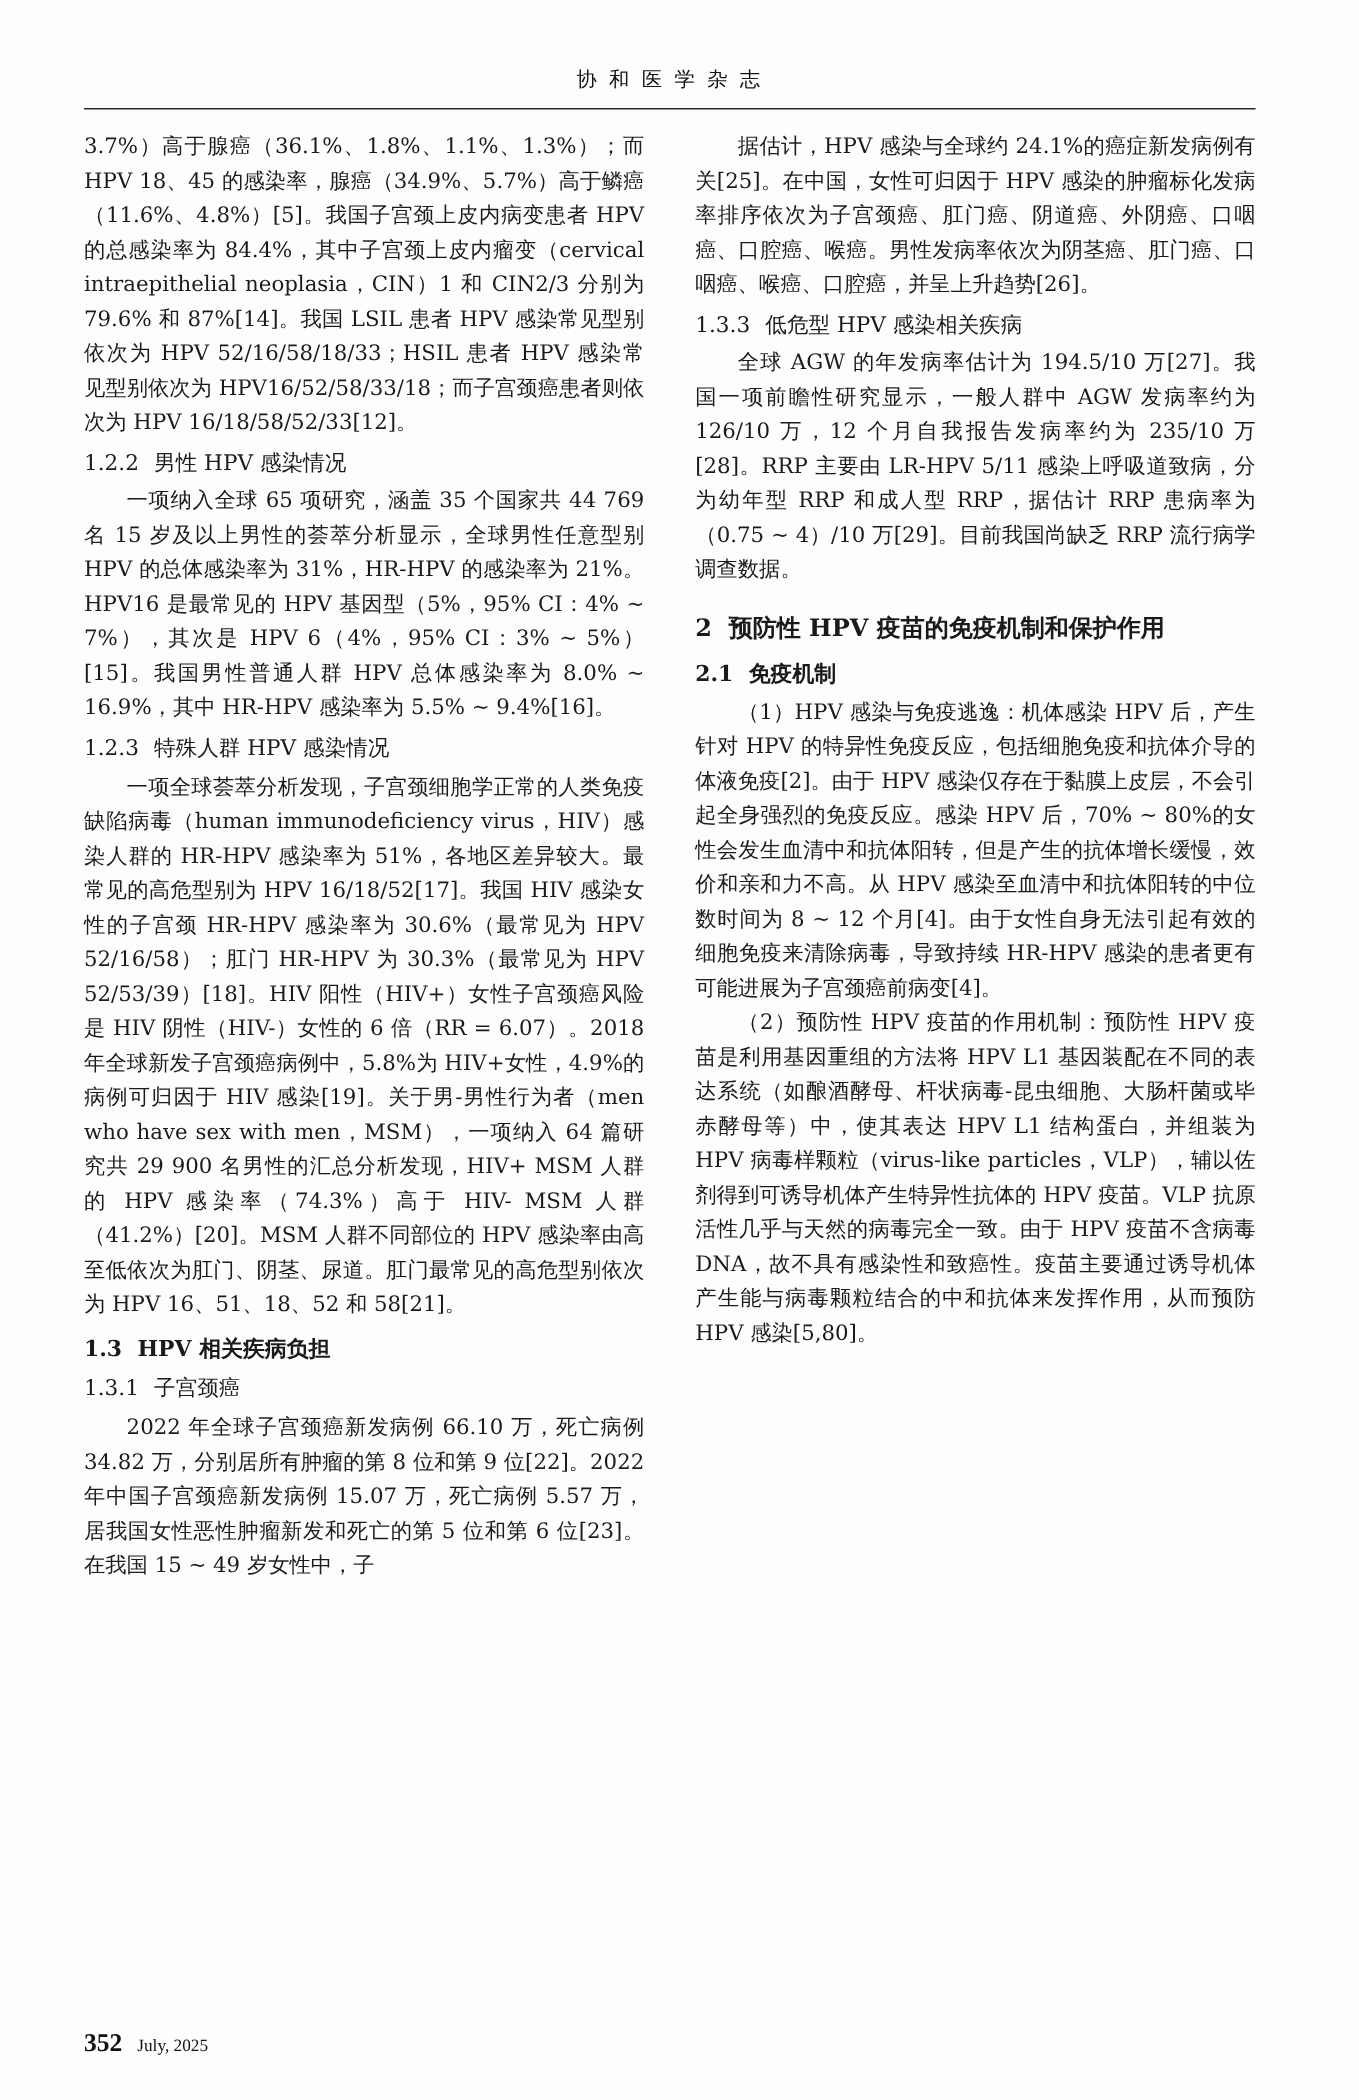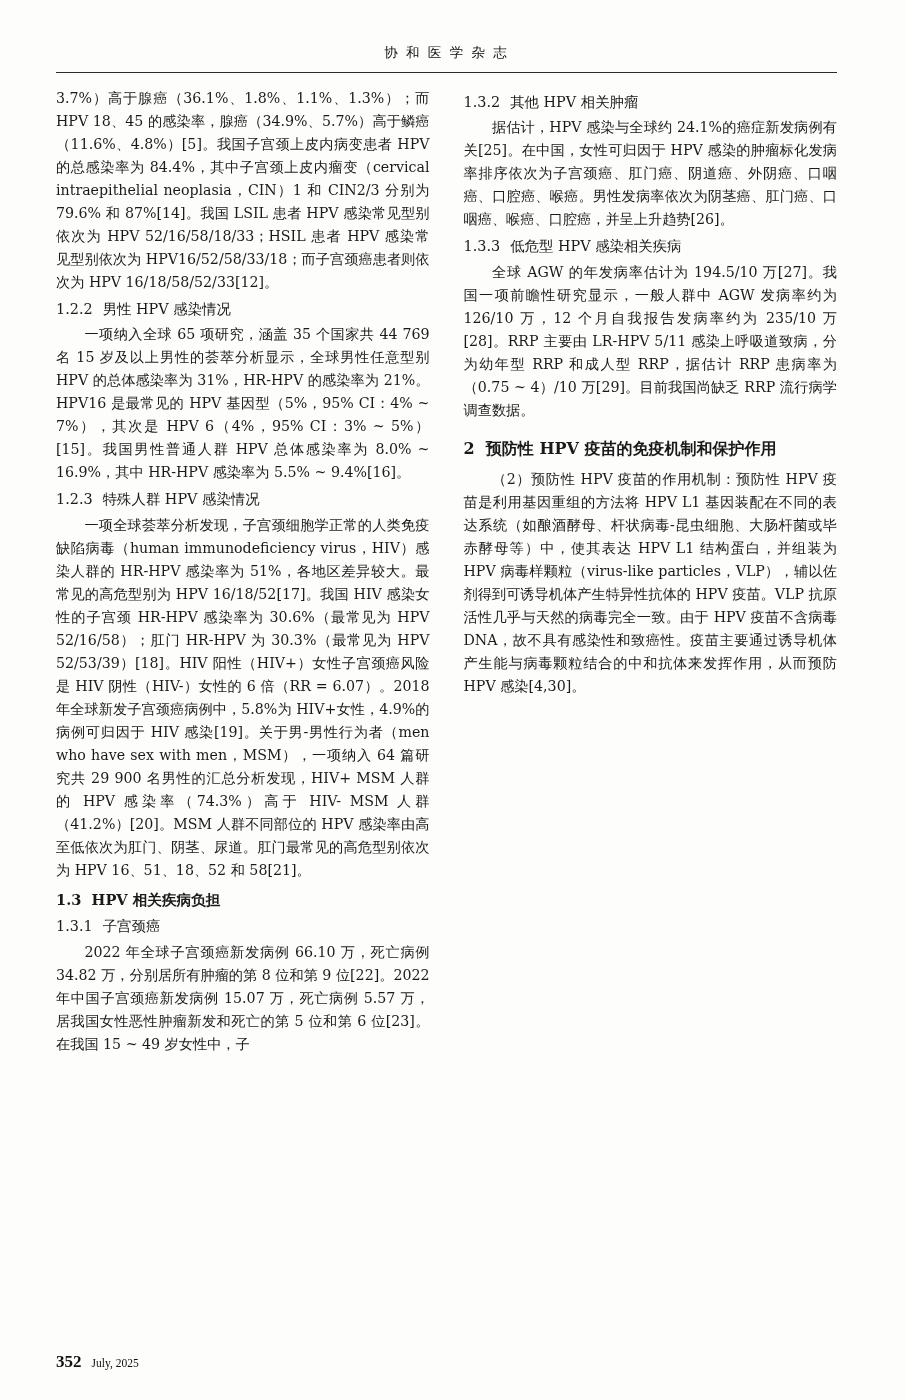--- a/index.html
+++ b/index.html
@@ -116,35 +116,36 @@
       </div>
 
       <div class="h3">
         <span class="num">1.3.1</span><span>子宫颈癌</span>
       </div>
       <p class="indent">2022 年全球子宫颈癌新发病例 66.10 万，死亡病例 34.82 万，分别居所有肿瘤的第 8 位和第 9 位[22]。2022 年中国子宫颈癌新发病例 15.07 万，死亡病例 5.57 万，居我国女性恶性肿瘤新发和死亡的第 5 位和第 6 位[23]。在我国 15 ~ 49 岁女性中，子</p>
     </div>
 
     <div class="col">
 
-      <div class="h3">
-        <span class="num">1.3.2</span><span>其他 HPV 相关肿瘤</span>
-      </div>
       <p class="indent">据估计，HPV 感染与全球约 24.1%的癌症新发病例有关[25]。在中国，女性可归因于 HPV 感染的肿瘤标化发病率排序依次为子宫颈癌、肛门癌、阴道癌、外阴癌、口咽癌、口腔癌、喉癌。男性发病率依次为阴茎癌、肛门癌、口咽癌、喉癌、口腔癌，并呈上升趋势[26]。</p>
 
       <div class="h3">
         <span class="num">1.3.3</span><span>低危型 HPV 感染相关疾病</span>
       </div>
       <p class="indent">全球 AGW 的年发病率估计为 194.5/10 万[27]。我国一项前瞻性研究显示，一般人群中 AGW 发病率约为 126/10 万，12 个月自我报告发病率约为 235/10 万[28]。RRP 主要由 LR-HPV 5/11 感染上呼吸道致病，分为幼年型 RRP 和成人型 RRP，据估计 RRP 患病率为（0.75 ~ 4）/10 万[29]。目前我国尚缺乏 RRP 流行病学调查数据。</p>
 
       <div class="sec2-title">
         <span class="num">2</span><span>预防性 HPV 疫苗的免疫机制和保护作用</span>
       </div>
 
-      <p class="indent">（2）预防性 HPV 疫苗的作用机制：预防性 HPV 疫苗是利用基因重组的方法将 HPV L1 基因装配在不同的表达系统（如酿酒酵母、杆状病毒-昆虫细胞、大肠杆菌或毕赤酵母等）中，使其表达 HPV L1 结构蛋白，并组装为 HPV 病毒样颗粒（virus-like particles，VLP），辅以佐剂得到可诱导机体产生特异性抗体的 HPV 疫苗。VLP 抗原活性几乎与天然的病毒完全一致。由于 HPV 疫苗不含病毒 DNA，故不具有感染性和致癌性。疫苗主要通过诱导机体产生能与病毒颗粒结合的中和抗体来发挥作用，从而预防 HPV 感染[4,30]。</p>
+      <div class="h2">
+        <span class="num">2.1</span><span>免疫机制</span>
+      </div>
+      <p class="indent">（1）HPV 感染与免疫逃逸：机体感染 HPV 后，产生针对 HPV 的特异性免疫反应，包括细胞免疫和抗体介导的 体液免疫[2]。由于 HPV 感染仅存在于黏膜上皮层，不会引起全身强烈的免疫反应。感染 HPV 后，70% ~ 80%的女性会发生血清中和抗体阳转，但是产生的抗体增长缓慢，效价和亲和力不高。从 HPV 感染至血清中和抗体阳转的中位数时间为 8 ~ 12 个月[4]。由于女性自身无法引起有效的细胞免疫来清除病毒，导致持续 HR-HPV 感染的患者更有可能进展为子宫颈癌前病变[4]。</p>
+      <p class="indent">（2）预防性 HPV 疫苗的作用机制：预防性 HPV 疫苗是利用基因重组的方法将 HPV L1 基因装配在不同的表达系统（如酿酒酵母、杆状病毒-昆虫细胞、大肠杆菌或毕赤酵母等）中，使其表达 HPV L1 结构蛋白，并组装为 HPV 病毒样颗粒（virus-like particles，VLP），辅以佐剂得到可诱导机体产生特异性抗体的 HPV 疫苗。VLP 抗原活性几乎与天然的病毒完全一致。由于 HPV 疫苗不含病毒 DNA，故不具有感染性和致癌性。疫苗主要通过诱导机体产生能与病毒颗粒结合的中和抗体来发挥作用，从而预防 HPV 感染[5,80]。</p>
     </div>
 
   </div>
 
   <div class="footer">
     <span class="pg">352</span><span>July, 2025</span>
   </div>
 
 </div>
 

